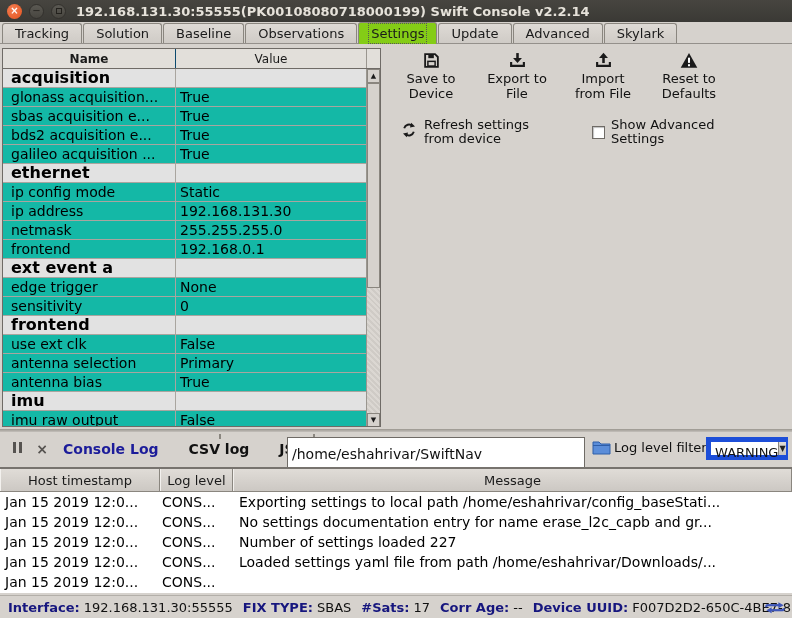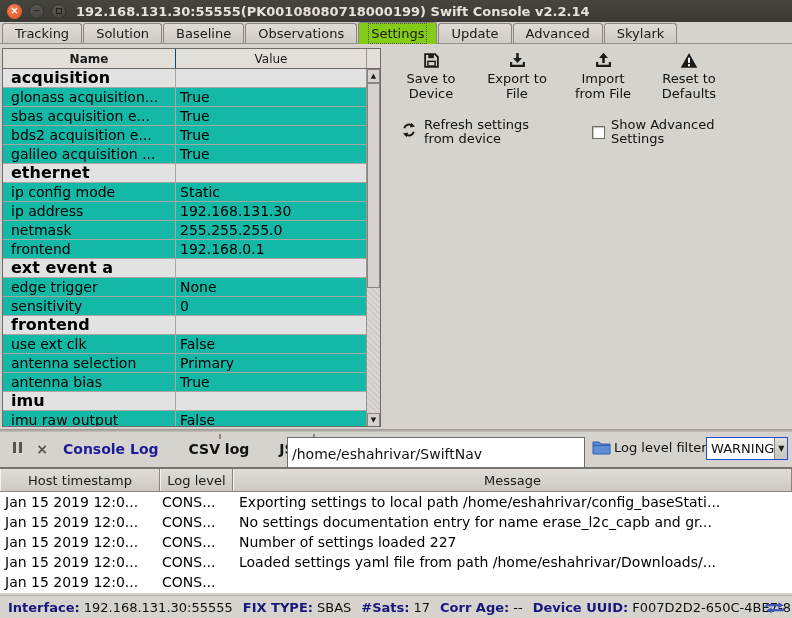--- a/index.html
+++ b/index.html
@@ -78,21 +78,21 @@
   .pause-btn { margin-left:8px; }
   .clear-btn { margin-left:7px; font-size:14px; font-weight:bold; color:#565350; }
   .console-title { margin-left:12px; font-size:14px; font-weight:bold; color:#1c1c9a; }
   .loglink { position:relative; margin-left:30px; font-size:14px; font-weight:bold; color:#111; }
   .loglink .mini-tick { position:absolute; left:50%; top:-7px; width:2px; height:5px; background:#8a867f; }
   .path-input { position:absolute; left:287px; top:5px; width:298px; height:23px; background:#fff;
     border:1px solid #6f6b66; font-family:"DejaVu Sans",sans-serif; font-size:14px; padding:16px 4px; color:#111; }
   .folder-icon { position:absolute; left:592px; top:8px; }
   .filter-label { position:absolute; left:614px; top:8px; font-size:13px; color:#111; }
   .dropdown { position:absolute; left:706px; top:5px; width:82px; height:23px; background:#fff;
-    border:1px solid #1d4ed8; display:flex; }
+    border:5px solid #1d4ed8; display:flex; }
   .dd-value { flex:1; font-size:13px; line-height:21px; padding-left:4px; color:#111; }
   .dd-btn { width:17px; background:linear-gradient(#e0dcd7,#c8c4bf); border-left:1px solid #8a867f;
     display:flex; align-items:center; justify-content:center; font-size:8px; color:#222; }
 
   
   .log-table { position:absolute; left:0; top:467px; width:792px; height:126px; background:#fff;
     border-top:2px solid #77736e; }
   .lt-header { display:flex; height:23px; background:#d6d2cd; border-bottom:1px solid #8a867f; }
   .lt-header > div { display:flex; align-items:center; justify-content:center; font-size:13px; color:#1a1a1a;
     background:linear-gradient(#e0dcd7,#ccc8c3); border-right:1px solid #8a867f; border-left:1px solid #f3f1ee; }

